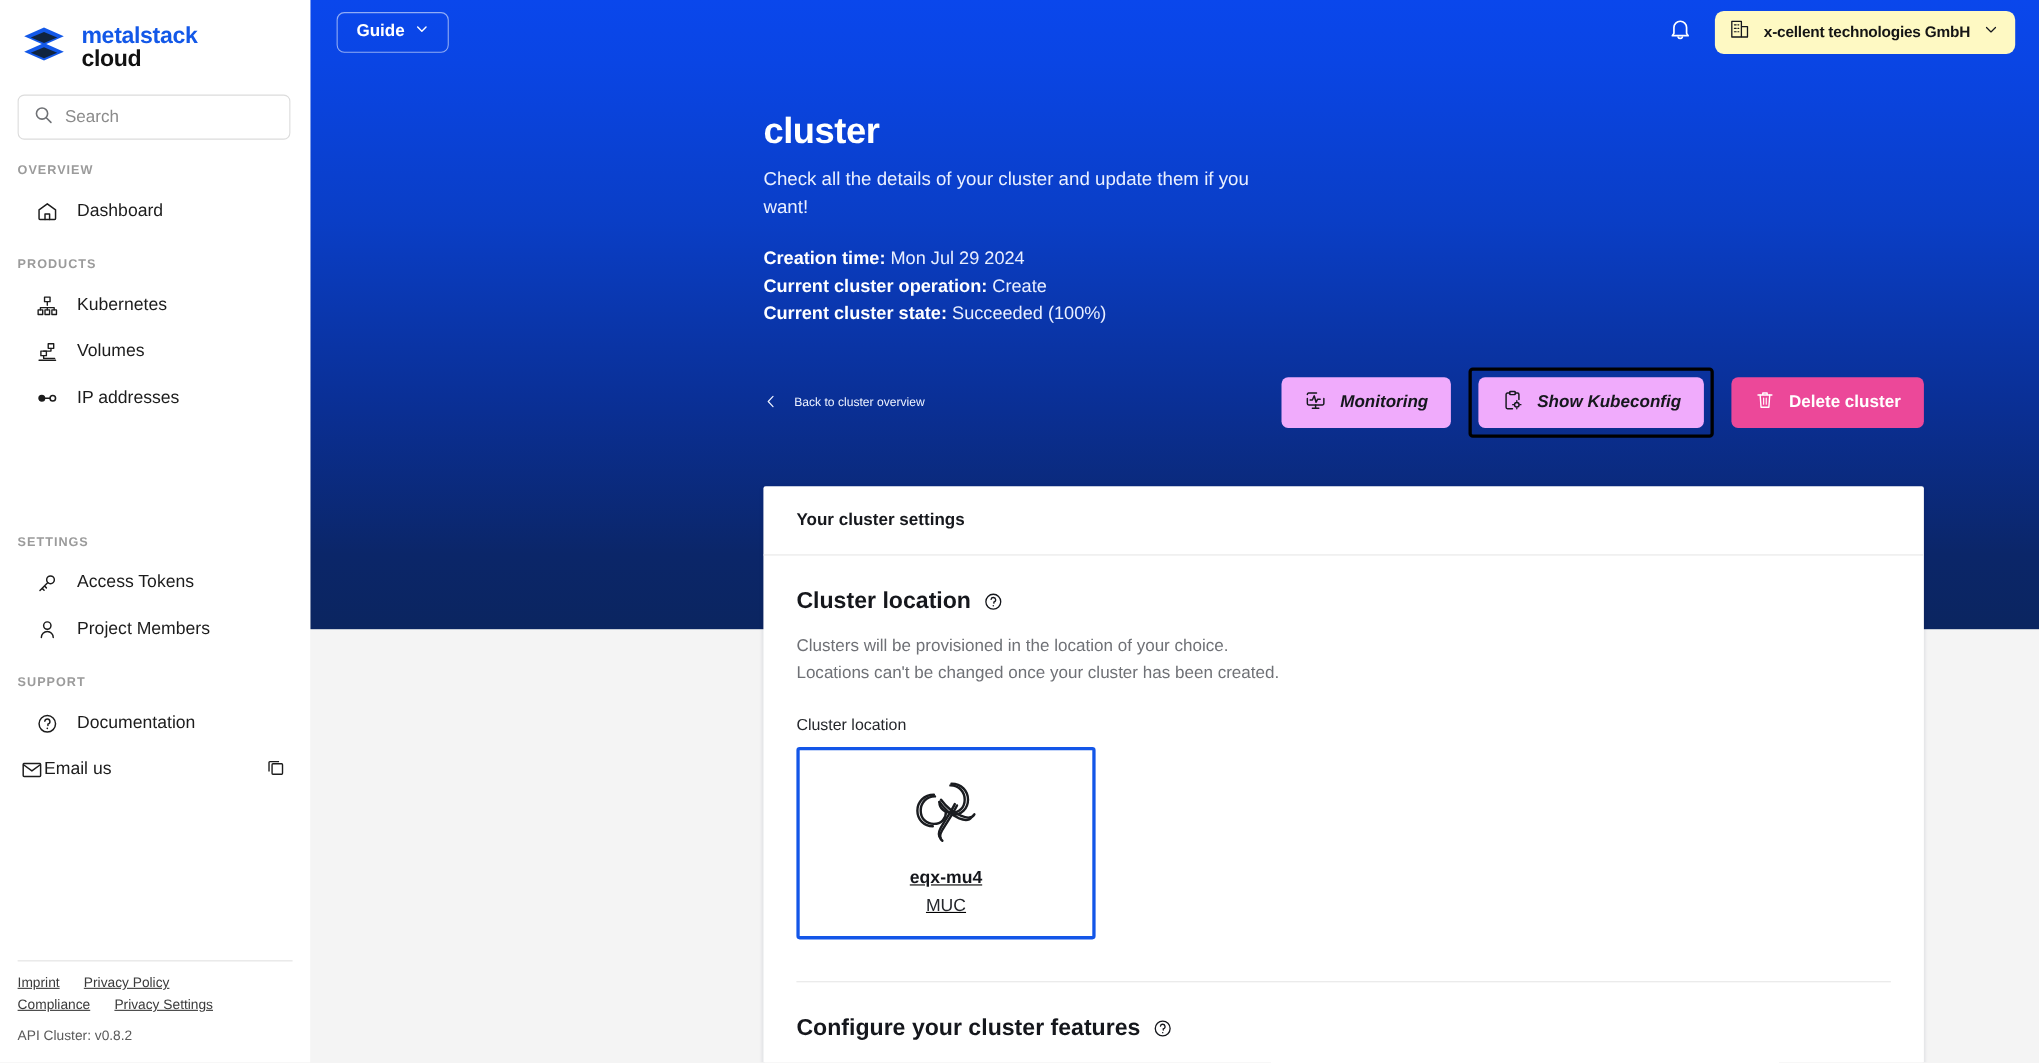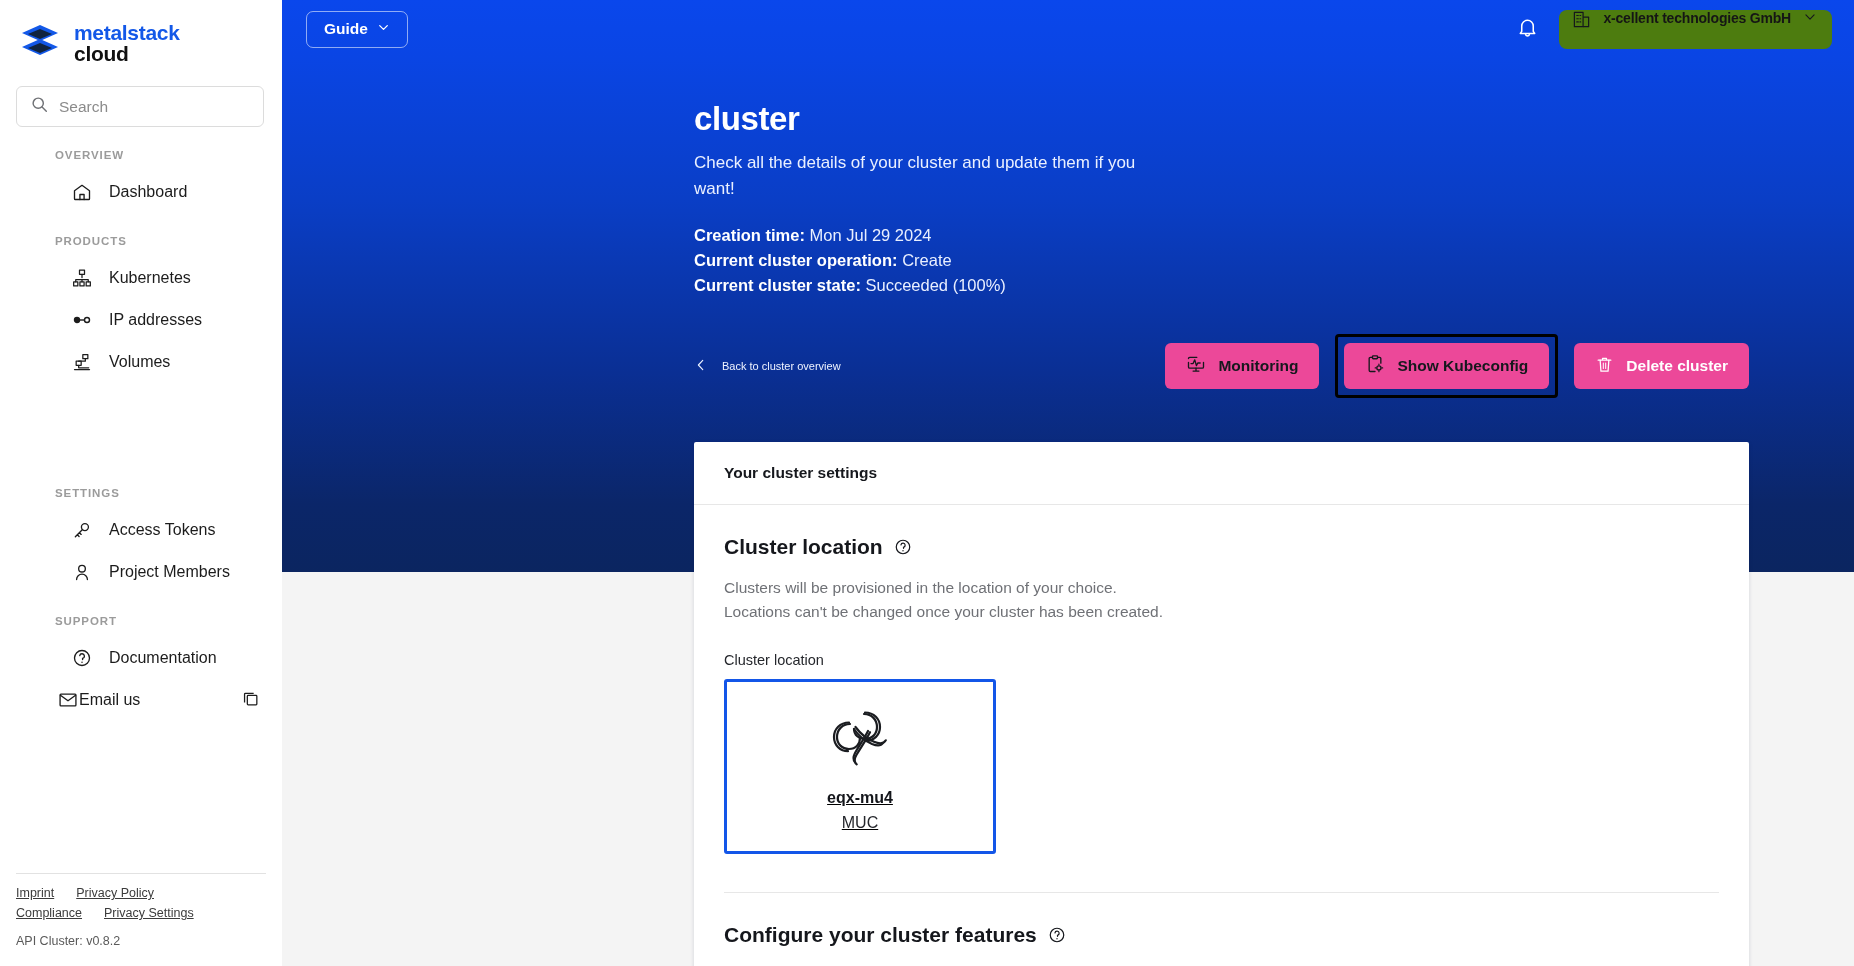--- a/index.html
+++ b/index.html
@@ -25,21 +25,21 @@
   .logo-bot { font-size: 21px; font-weight: bold; color: #111111; letter-spacing: -0.3px; }
 
   .search-wrap { padding: 14px 18px 0 16px; }
   .search-box {
     height: 41px; border: 1px solid #dcdcdc; border-radius: 6px;
     display: flex; align-items: center; gap: 11px; padding: 0 14px;
     background: #fff;
   }
   .search-box .ph { color: #8b8b8b; font-size: 15.5px; }
 
-  .nav { padding-top: 22px; flex: 0 0 auto; margin-left: 39px; }
+  .nav { padding-top: 22px; flex: 0 0 auto; }
   .nav-heading {
     font-size: 11.5px; font-weight: bold; letter-spacing: 0.9px;
     color: #9b9b9b; padding: 0 0 10px 16px;
   }
   .nav-item {
     display: flex; align-items: center; gap: 16px;
     height: 42px; padding-left: 32px; color: #1c1c1c; font-size: 16px;
     cursor: pointer;
   }
   .nav-icon { width: 22px; height: 22px; display: inline-flex; align-items: center; justify-content: center; flex: 0 0 22px; }
@@ -70,23 +70,23 @@
   .guide-btn {
     display: inline-flex; align-items: center; gap: 9px;
     height: 37px; padding: 0 17px;
     border: 1px solid rgba(255,255,255,0.55); border-radius: 7px;
     color: #fff; font-size: 15.5px; font-weight: bold; cursor: pointer;
     background: transparent;
   }
   .topbar-right { display: flex; align-items: center; gap: 20px; }
   .bell { cursor: pointer; }
   .org-chip {
-    display: inline-flex; align-items: flex-start; gap: 12px;
+    display: inline-flex; align-items: center; gap: 12px;
     height: 39px; padding: 0 15px 0 13px;
-    background: #4d7c0f; border-radius: 8px; cursor: pointer;
+    background: #fef9c3; border-radius: 8px; cursor: pointer;
   }
   .org-chip .name { font-size: 14px; font-weight: bold; color: #151515; letter-spacing: -0.2px; }
 
   .hero-content { position: relative; z-index: 3; padding: 42px 0 0 412px; }
   .page-title { color: #fff; font-size: 33px; font-weight: bold; letter-spacing: -0.4px; }
   .page-sub { color: #eaf0ff; font-size: 17px; line-height: 1.5; margin-top: 12px; max-width: 470px; }
   .meta { margin-top: 22px; color: #e9efff; font-size: 16.5px; line-height: 1.52; }
   .meta b { color: #ffffff; font-weight: bold; }
 
   .actions-row {
@@ -95,21 +95,21 @@
     margin: 36px 105px 0 412px;
   }
   .back-link { display: inline-flex; align-items: center; gap: 14px; color: #eef3ff; font-size: 11px; cursor: pointer; }
   .btn-group { display: flex; align-items: center; gap: 16px; }
   .btn {
     display: inline-flex; align-items: center; gap: 12px;
     height: 46px; padding: 0 21px; border-radius: 6px;
     font-size: 15.5px; font-weight: bold; cursor: pointer; border: none;
     font-family: "Liberation Sans", sans-serif;
   }
-  .btn-white { background: #ec4899; color: #16181d; }
+  .btn-white { background: #f0abfc; color: #16181d; font-style: italic; }
   .btn-danger { background: #ec4899; color: #fff; }
   .highlight-wrap { padding: 6px; border: 3px solid #000000; border-radius: 4px; display: inline-flex; }
 
   
   .card {
     position: relative; z-index: 4;
     margin: 44px 105px 0 412px;
     background: #fff; border-radius: 2px;
     box-shadow: 0 1px 4px rgba(10,20,60,0.14);
   }
@@ -189,38 +189,38 @@
               <rect x="2" y="16.5" width="5" height="5"></rect>
             <rect x="9.5" y="16.5" width="5" height="5"></rect>
               <rect x="17" y="16.5" width="5" height="5"></rect>
             <path d="M12 7.5v4M4.5 16.5v-2.5h15v2.5M12 14v2.5"></path>
           </svg>
         </span>
         <span>Kubernetes</span>
       </div>
       <div class="nav-item">
         <span class="nav-icon">
-          <svg width="20" height="20" viewBox="0 0 24 24" fill="none" stroke="#1c1c1c" stroke-width="1.7">
-            <circle cx="6" cy="12" r="3" fill="#1c1c1c"></circle>
-              <line x1="9" y1="12" x2="15" y2="12"></line>
-            <circle cx="18" cy="12" r="3"></circle>
-          </svg>
-        </span>
-        <span>IP addresses</span>
-      </div>
-      <div class="nav-item">
-        <span class="nav-icon">
           <svg width="20" height="20" viewBox="0 0 24 24" fill="none" stroke="#1c1c1c" stroke-width="1.5" stroke-linecap="round" stroke-linejoin="round">
             <rect x="13" y="3" width="6" height="5"></rect>
               <rect x="5" y="11" width="6" height="5"></rect>
             <path d="M16 8v3h-8M8 16v3h12"></path>
               <path d="M3 21h18"></path>
           </svg>
         </span>
         <span>Volumes</span>
+      </div>
+      <div class="nav-item">
+        <span class="nav-icon">
+          <svg width="20" height="20" viewBox="0 0 24 24" fill="none" stroke="#1c1c1c" stroke-width="1.7">
+            <circle cx="6" cy="12" r="3" fill="#1c1c1c"></circle>
+              <line x1="9" y1="12" x2="15" y2="12"></line>
+            <circle cx="18" cy="12" r="3"></circle>
+          </svg>
+        </span>
+        <span>IP addresses</span>
       </div>
 
       <div class="gap-md" style="height:104px"></div>
 
       <div class="nav-heading">SETTINGS</div>
       <div class="nav-item">
         <span class="nav-icon">
           <svg width="20" height="20" viewBox="0 0 24 24" fill="none" stroke="#1c1c1c" stroke-width="1.6" stroke-linecap="round" stroke-linejoin="round">
             <circle cx="15.5" cy="8.5" r="4.2"></circle>
               <path d="M12.6 11.5 4 20.2M6.5 17.8l2 2M9 15.3l2 2"></path>

